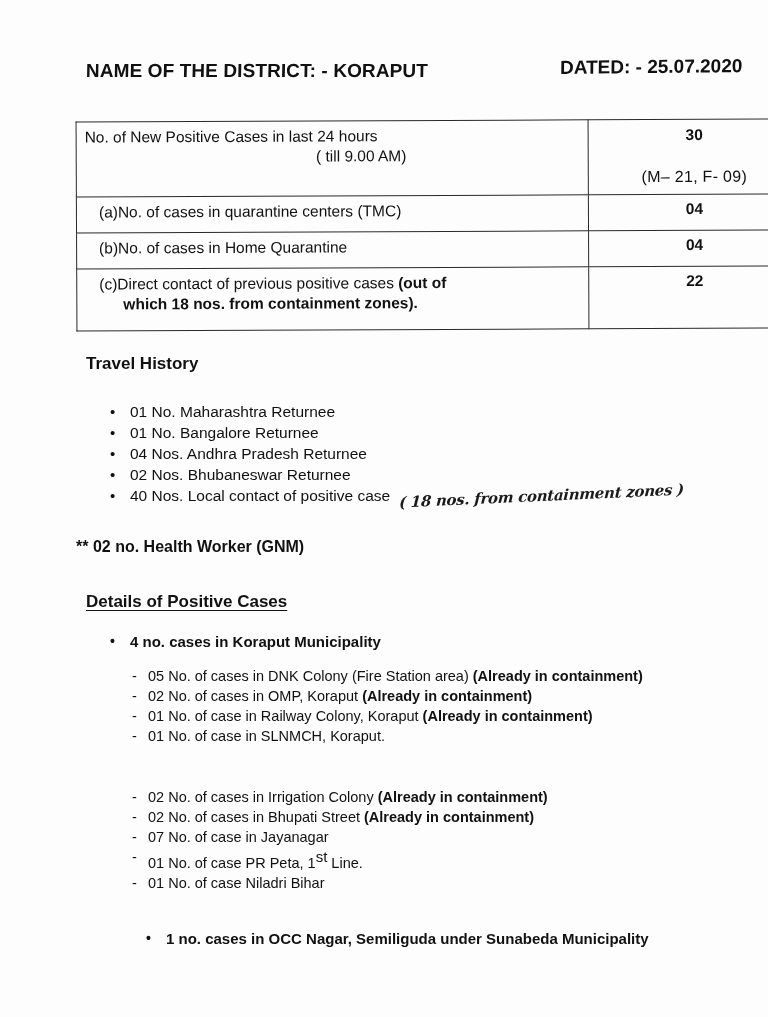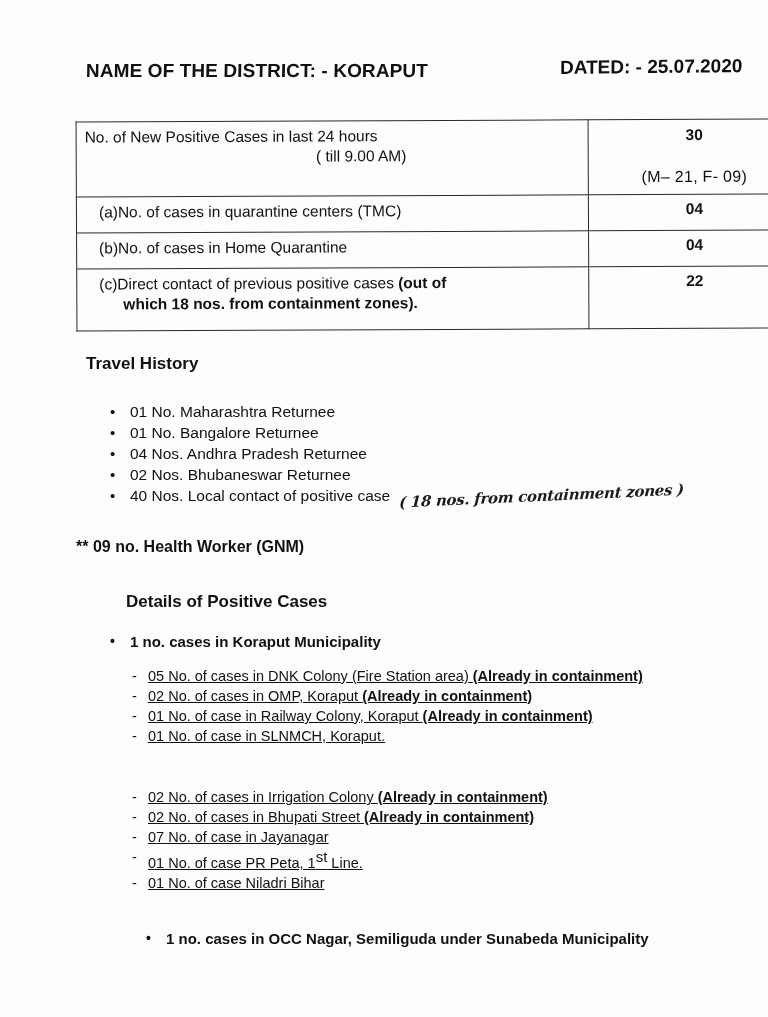--- a/index.html
+++ b/index.html
@@ -111,22 +111,22 @@
   .section-title {
     position: absolute;
     font-size: 17px;
     font-weight: bold;
     white-space: nowrap;
   }
   #travel-history-title { left: 86px; top: 354px; }
   #details-title {
     left: 86px;
     top: 592px;
+    text-decoration: underline;
     text-underline-offset: 3px;
-    margin-left: 40px;
   }
 
   .bullet-list {
     position: absolute;
     list-style: none;
     margin: 0;
     padding: 0;
   }
   .bullet-list li {
     position: relative;
@@ -192,21 +192,20 @@
   .sub-list {
     list-style: none;
     margin: 14px 0 0 0;
     padding: 0 0 0 18px;
   }
   .sub-list li {
     position: relative;
     font-size: 14.5px;
     line-height: 20px;
     white-space: nowrap;
-    text-decoration: underline;
   }
   .sub-list li::before {
     content: "-";
     position: absolute;
     left: -16px;
     top: 0;
   }
   .sub-list .cont-tag { font-weight: bold; }
   .sup { font-size: 15px; vertical-align: super; }
 </style>
@@ -276,26 +275,26 @@
       <span>04 Nos. Andhra Pradesh Returnee</span>
     </li>
     <li>
       <span>02 Nos. Bhubaneswar Returnee</span>
     </li>
     <li>
       <span>40 Nos. Local contact of positive case</span><span class="hand-note">( 18 nos. from containment zones )</span>
     </li>
   </ul>
 
-  <div id="health-worker-note">** 09 no. Health Worker (GNM)</div>
+  <div id="health-worker-note">** 02 no. Health Worker (GNM)</div>
 
   <div class="section-title" id="details-title">Details of Positive Cases</div>
 
   <div class="muni-group" id="group-koraput">
-    <div class="muni-head">1 no. cases in Koraput Municipality</div>
+    <div class="muni-head">4 no. cases in Koraput Municipality</div>
     <ul class="sub-list">
       <li>
         <span>05 No. of cases in DNK Colony (Fire Station area) </span><span class="cont-tag">(Already in containment)</span>
       </li>
       <li>
         <span>02 No. of cases in OMP, Koraput </span><span class="cont-tag">(Already in containment)</span>
       </li>
       <li>
         <span>01 No. of case in Railway Colony, Koraput </span><span class="cont-tag">(Already in containment)</span>
       </li>

